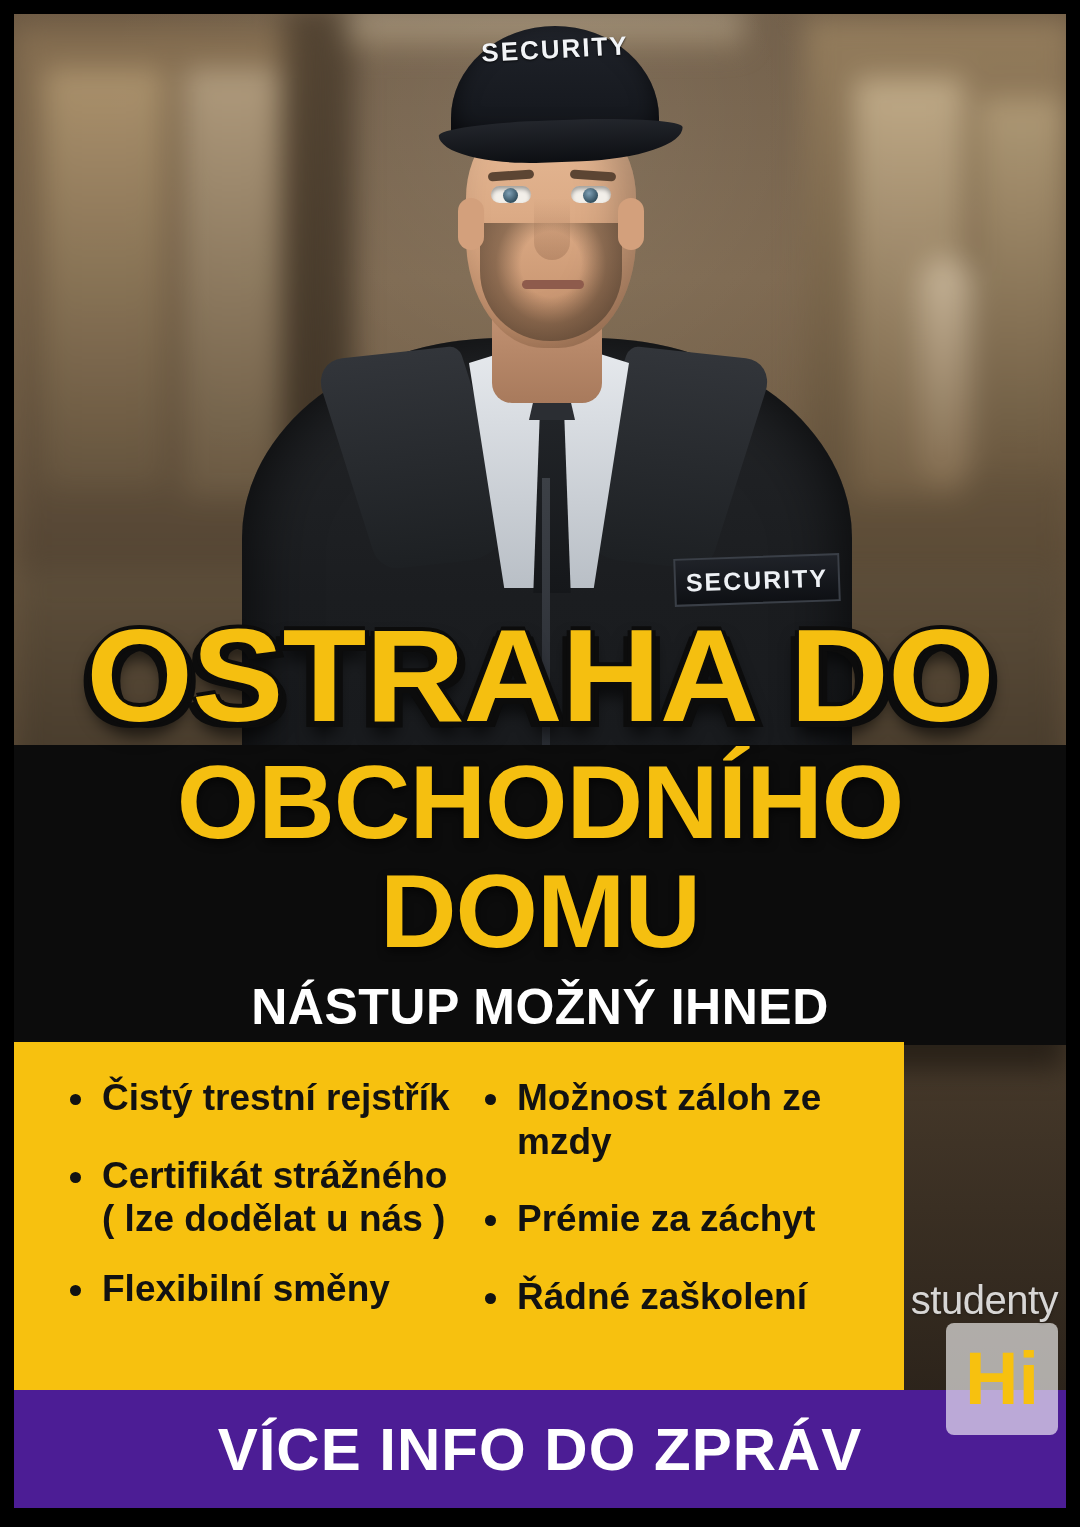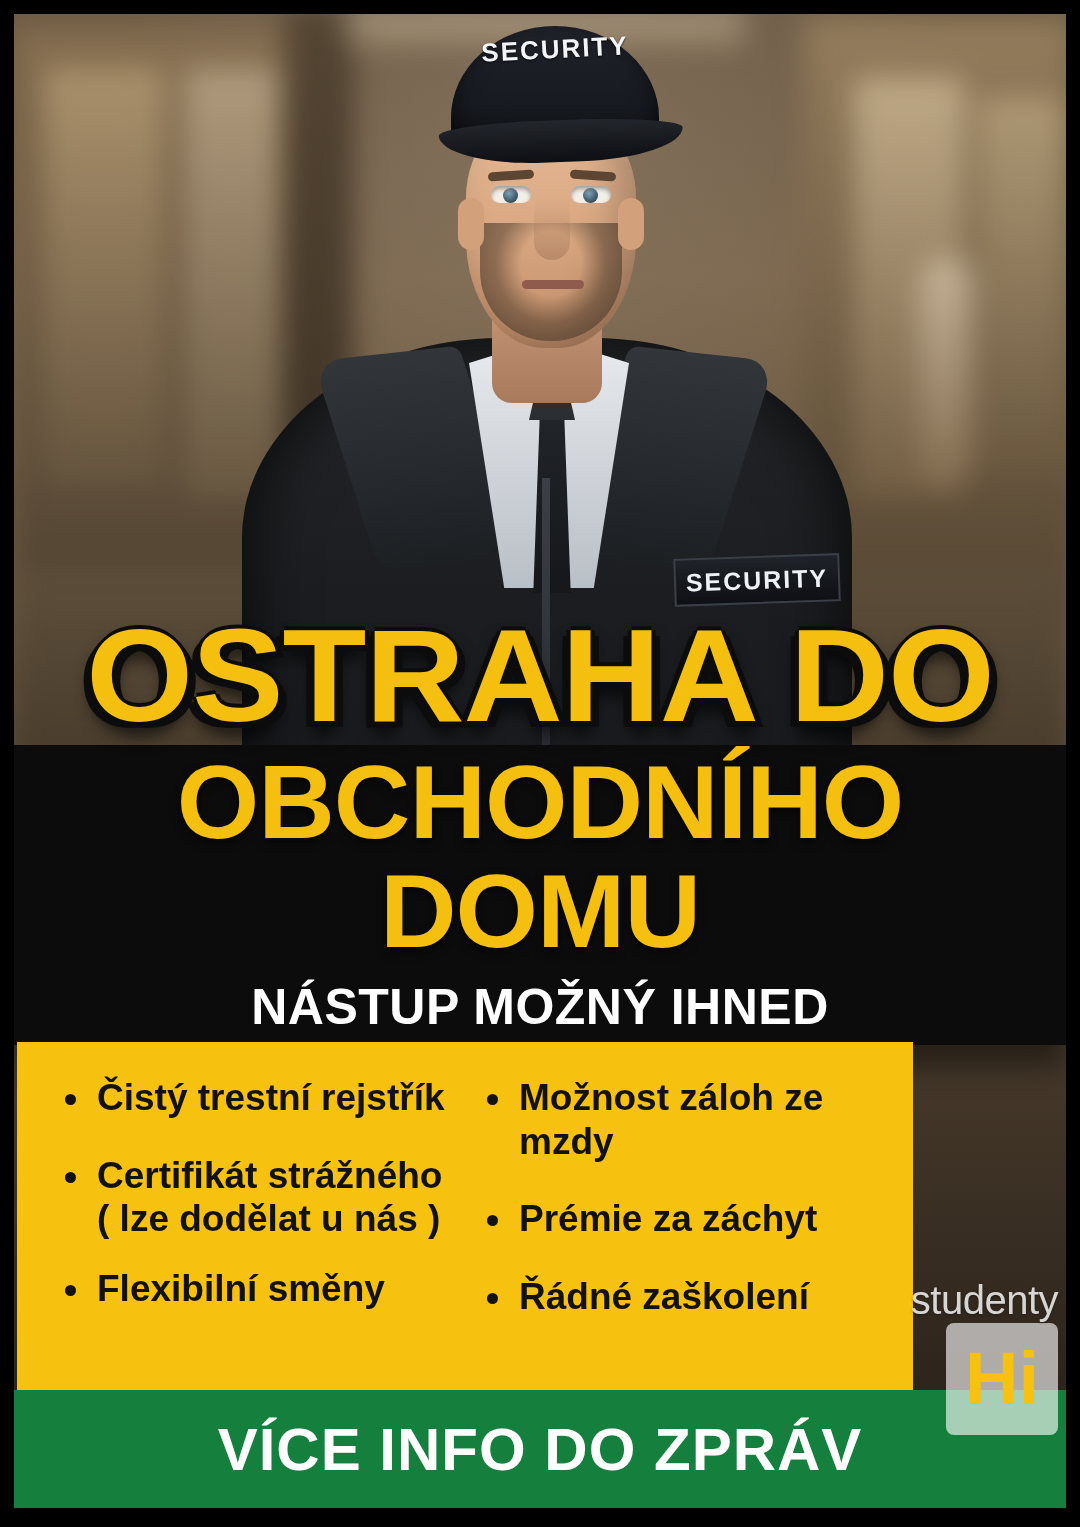--- a/index.html
+++ b/index.html
@@ -228,27 +228,27 @@
     font-weight: bold;
     font-size: 50px;
     line-height: 1.1;
     margin-top: 14px;
     letter-spacing: 0.5px;
   }
 
   
   .benefits {
     position: absolute;
-    left: 17px;
+    left: 8px;
     top: 1042px;
     width: 896px;
     height: 348px;
     background: #f7c10f;
     display: flex;
-    padding: 34px 26px 20px 18px;
+    padding: 34px 26px 20px 32px;
   }
   .col { flex: 1; }
   .col.left { padding-left: 16px; }
   .col.right { padding-left: 8px; }
 
   ul { list-style: none; }
   li {
     position: relative;
     color: #121212;
     font-weight: bold;
@@ -269,21 +269,21 @@
   li .sub { display: block; padding-left: 0; font-weight: bold; }
   li.tight { margin-bottom: 26px; }
 
   
   .footer {
     position: absolute;
     left: 14px;
     top: 1390px;
     width: 1052px;
     height: 118px;
-    background: #15803d;
+    background: #4c1d95;
     display: flex;
     align-items: center;
     justify-content: center;
   }
   .footer span {
     color: #ffffff;
     font-weight: bold;
     font-size: 60px;
     letter-spacing: 1px;
   }

